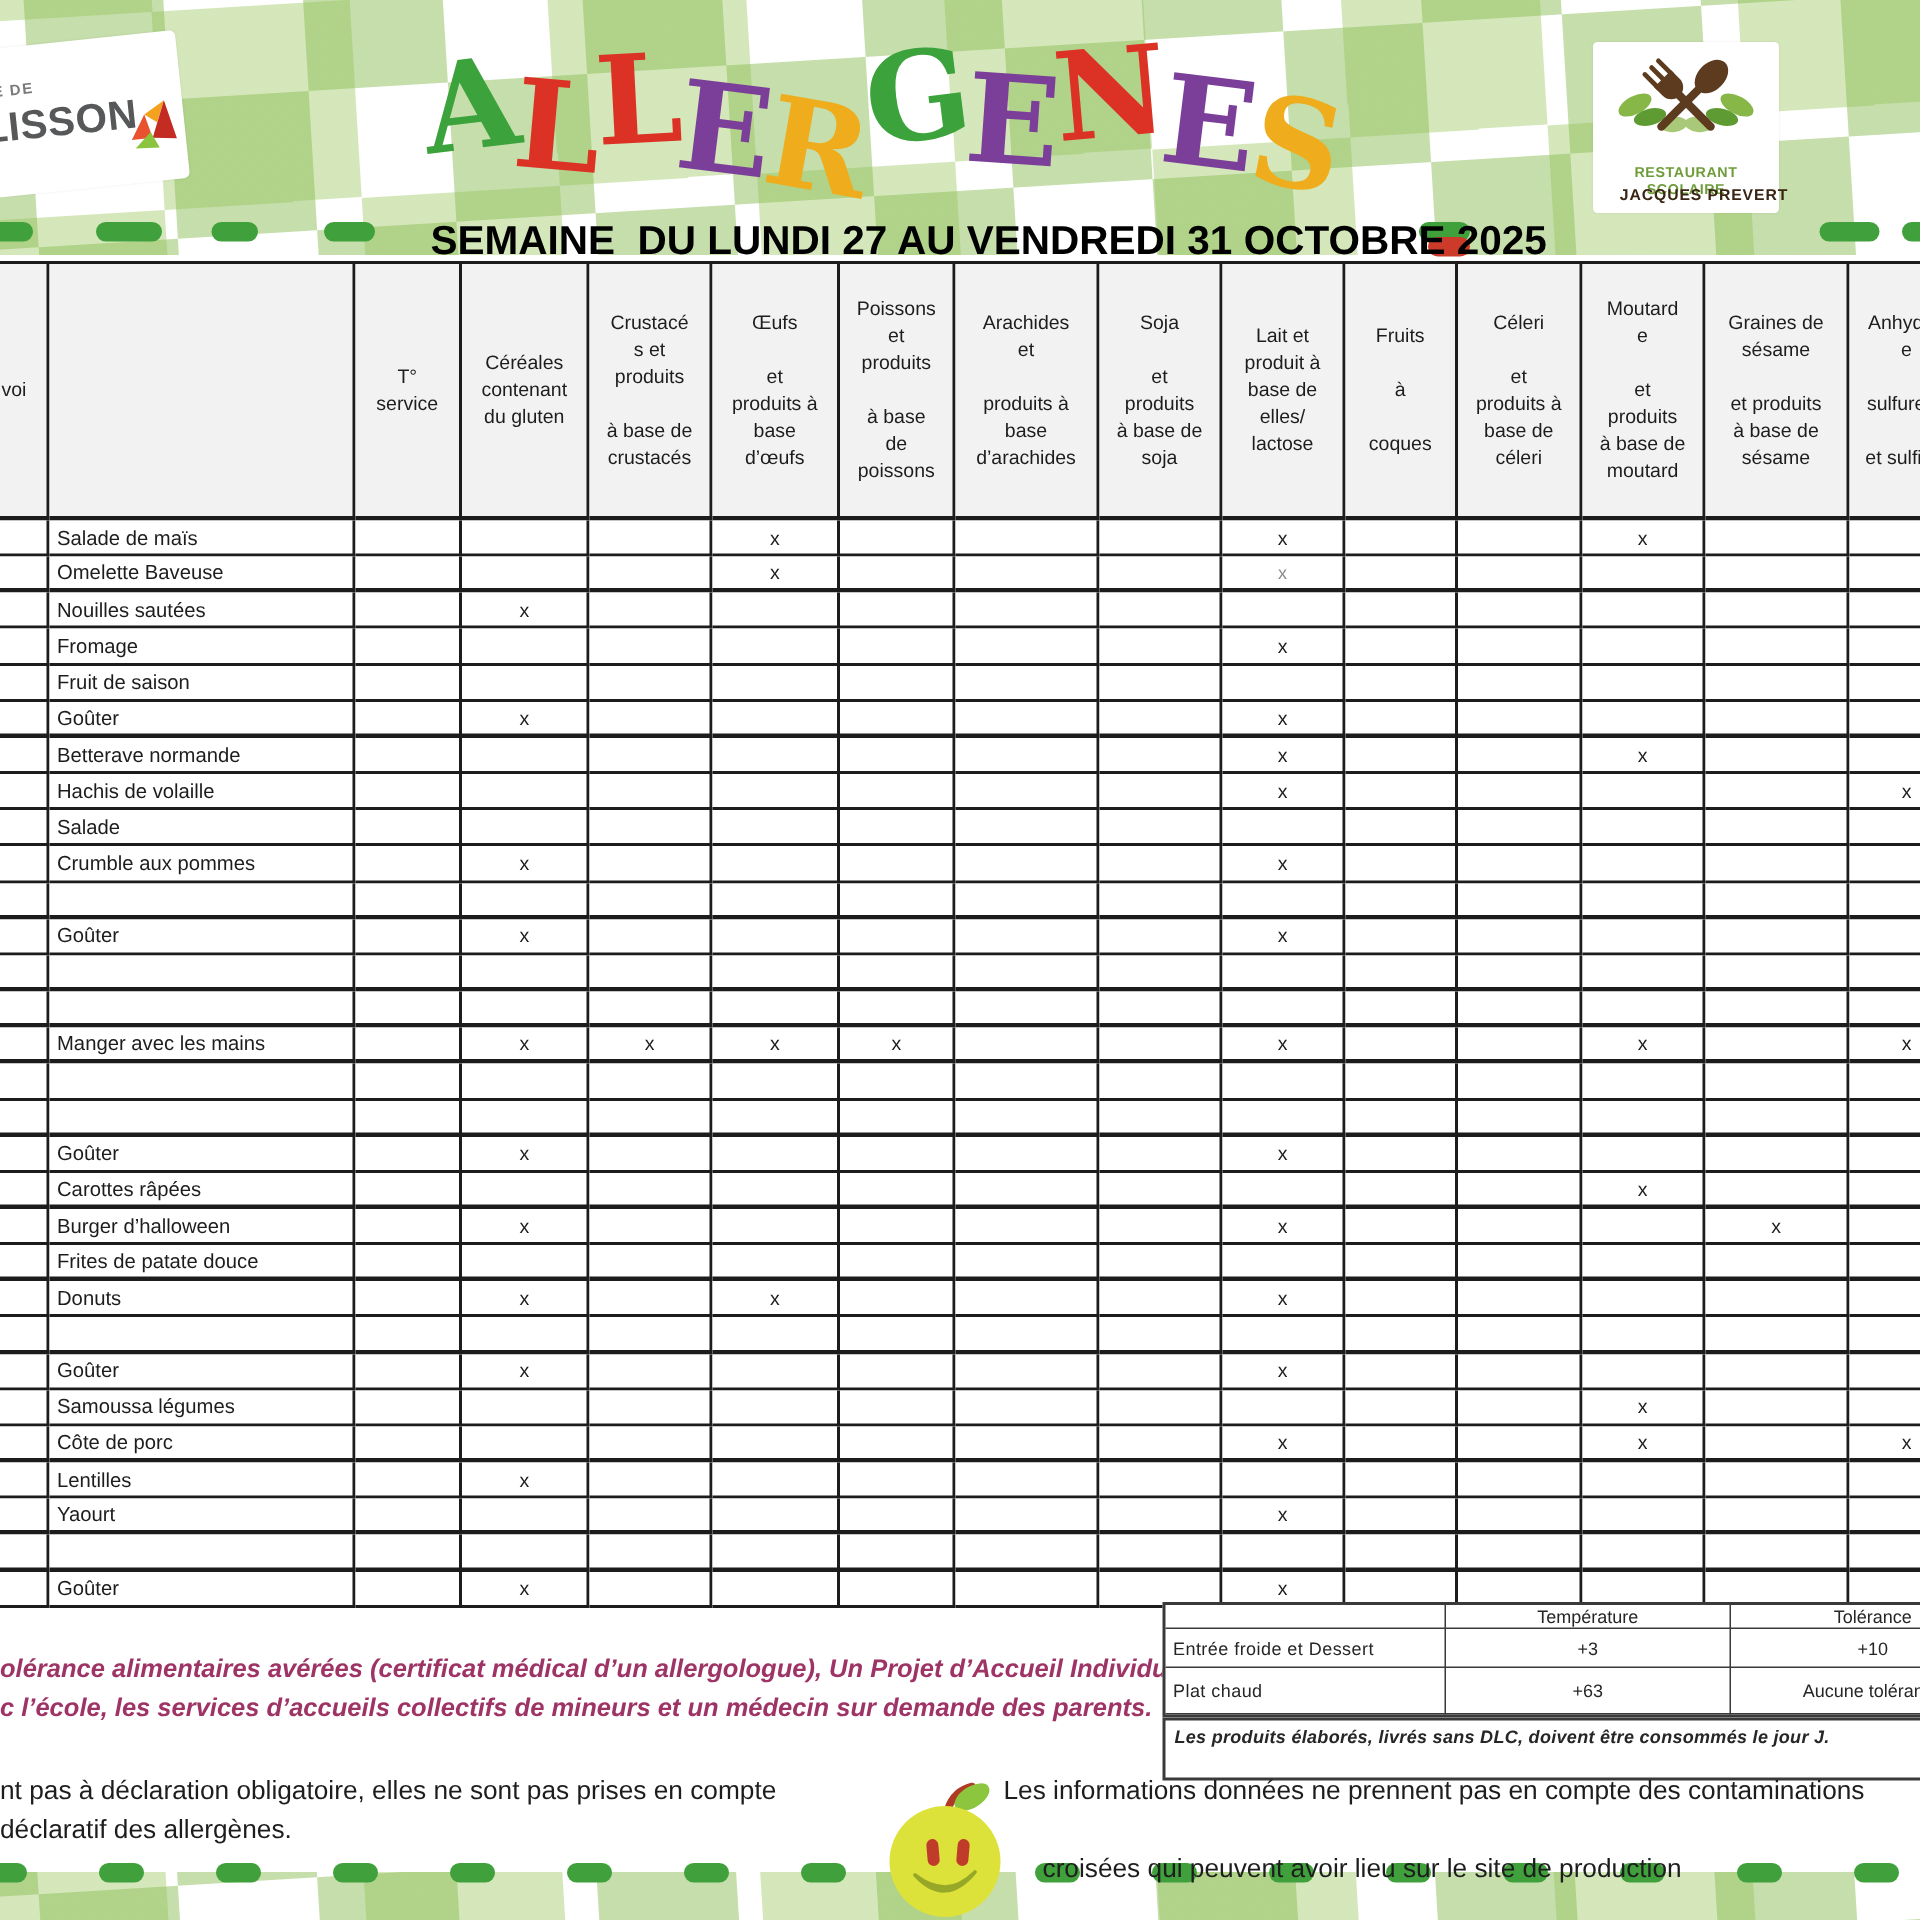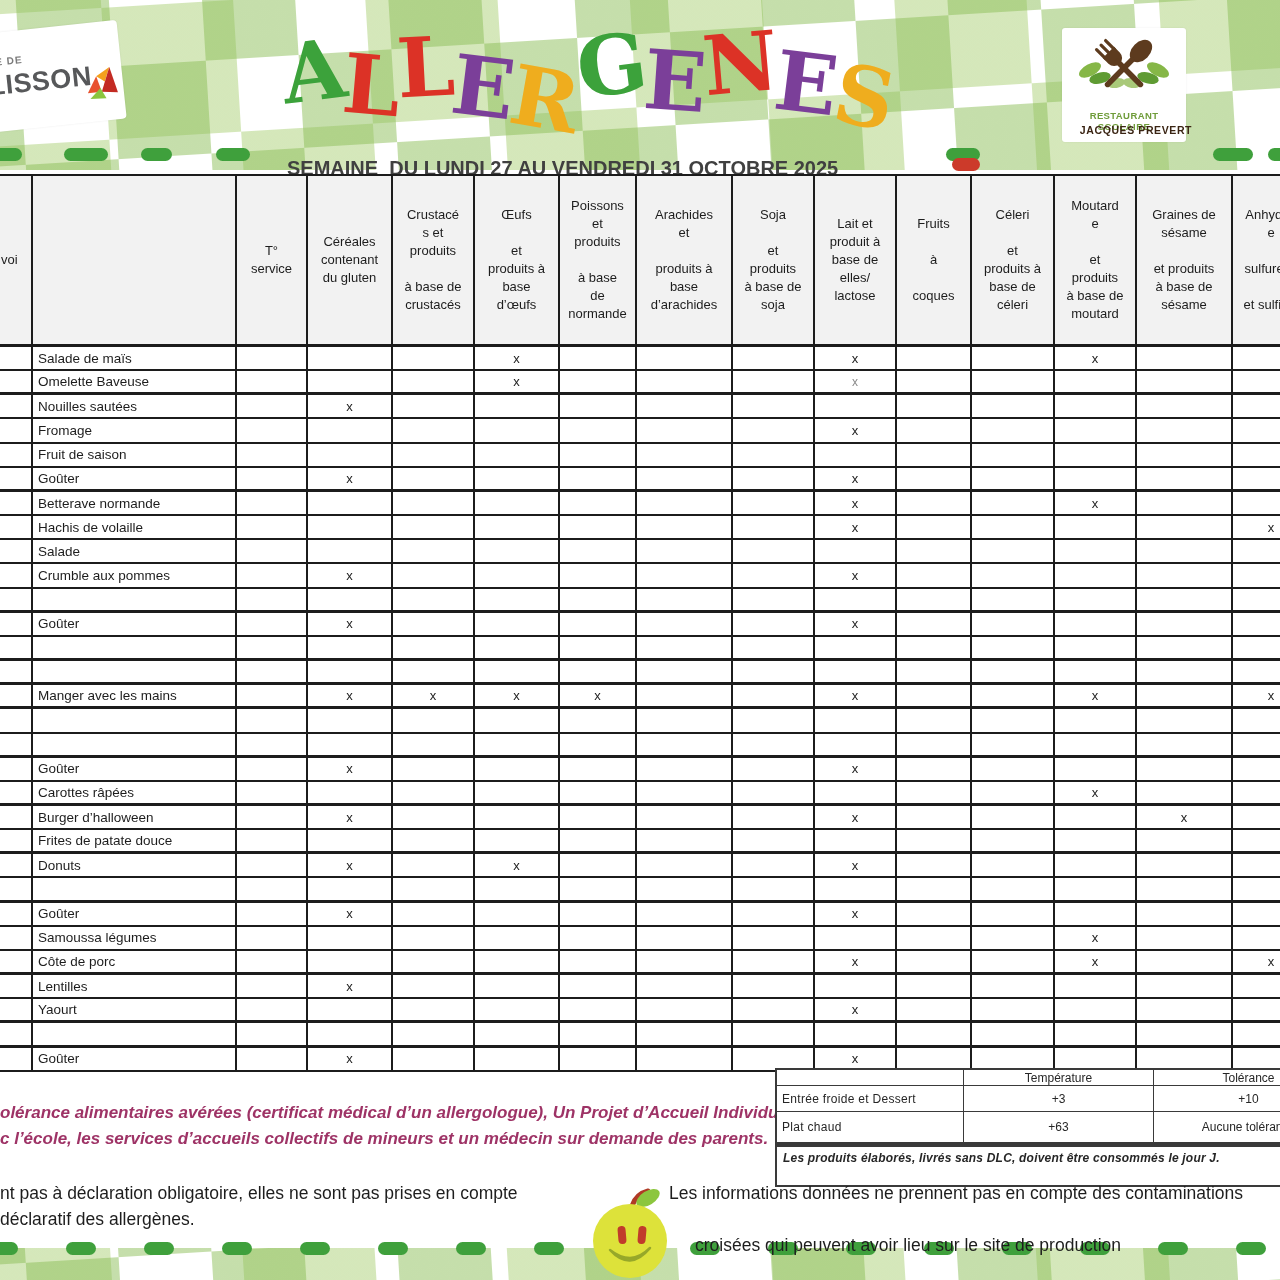--- a/index.html
+++ b/index.html
@@ -24,21 +24,21 @@
   
   .logo-left{position:absolute;left:-38px;top:28px;width:160px;height:99px;background:#fff;
     border-radius:4px;transform:rotate(-6deg);box-shadow:0 0 2px rgba(0,0,0,0.08);}
   .logo-left .small{position:absolute;left:28px;top:24px;font-size:10px;letter-spacing:1px;color:#7a7a7a;font-weight:bold;}
   .logo-left .big{position:absolute;left:26px;top:38px;font-size:27px;font-weight:bold;color:#57585a;letter-spacing:0.5px;}
   .logo-left svg{position:absolute;left:122px;top:44px;}
 
   
   .title{position:absolute;left:282px;top:4px;width:700px;height:150px;white-space:nowrap;}
   .title span{display:inline-block;font-family:"DejaVu Serif",serif;font-weight:900;font-size:82px;line-height:1;margin-right:-3px;}
-  .subtitle{position:absolute;left:287px;top:157px;font-size:20px;font-weight:bold;color:#404040;white-space:pre;}
+  .subtitle{position:absolute;left:287px;top:145px;font-size:27px;font-weight:bold;color:#000000;white-space:pre;}
 
   
   .logo-right{position:absolute;left:1062px;top:28px;width:124px;height:114px;background:#fff;border-radius:3px;box-shadow:0 0 2px rgba(0,0,0,0.08);}
   .logo-right .l1{position:absolute;left:0;top:82px;width:124px;text-align:center;font-size:9.5px;font-weight:bold;color:#6f9c3a;letter-spacing:0.4px;}
   .logo-right .l2{position:absolute;left:12px;top:96px;width:124px;text-align:center;font-size:10.5px;font-weight:bold;color:#3a2413;letter-spacing:0.6px;}
 
   
   .grid{position:absolute;left:0;top:174px;display:grid;border-top:2px solid #1c1c1c;background:#fff;}
   .hcell,.cell{box-sizing:border-box;border-right:2px solid #1c1c1c;border-bottom:2px solid #1c1c1c;
     display:flex;align-items:center;justify-content:center;overflow:hidden;color:#1d1d1d;}
@@ -166,21 +166,21 @@
 et
 produits à
 base
 d’œufs</div>
       <div class="hcell">Poissons
 et
 produits
 
 à base
 de
-normande</div>
+poissons</div>
       <div class="hcell">Arachides
 et
 
 produits à
 base
 d’arachides</div>
       <div class="hcell">Soja
 
 et
 produits

